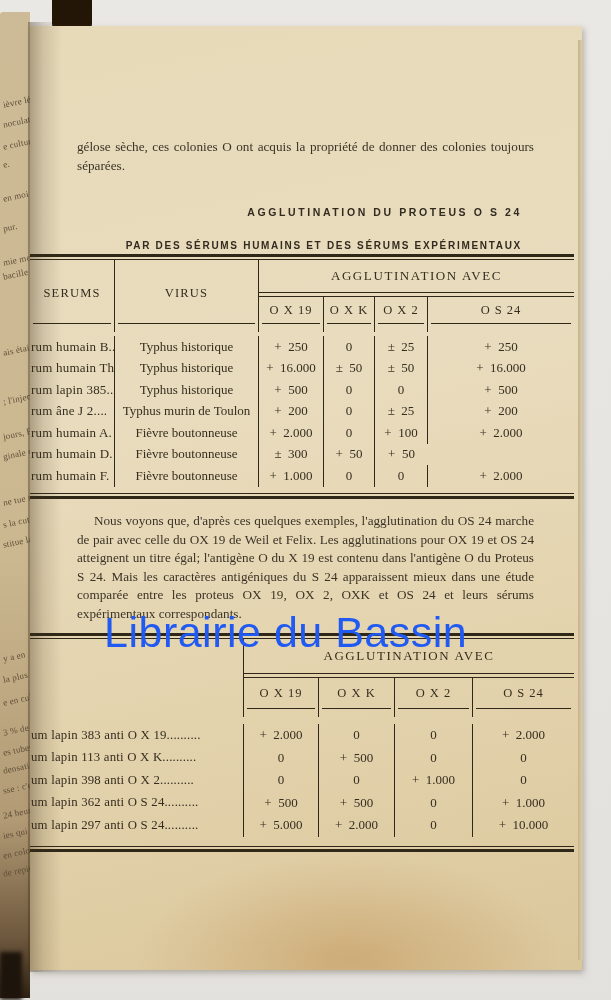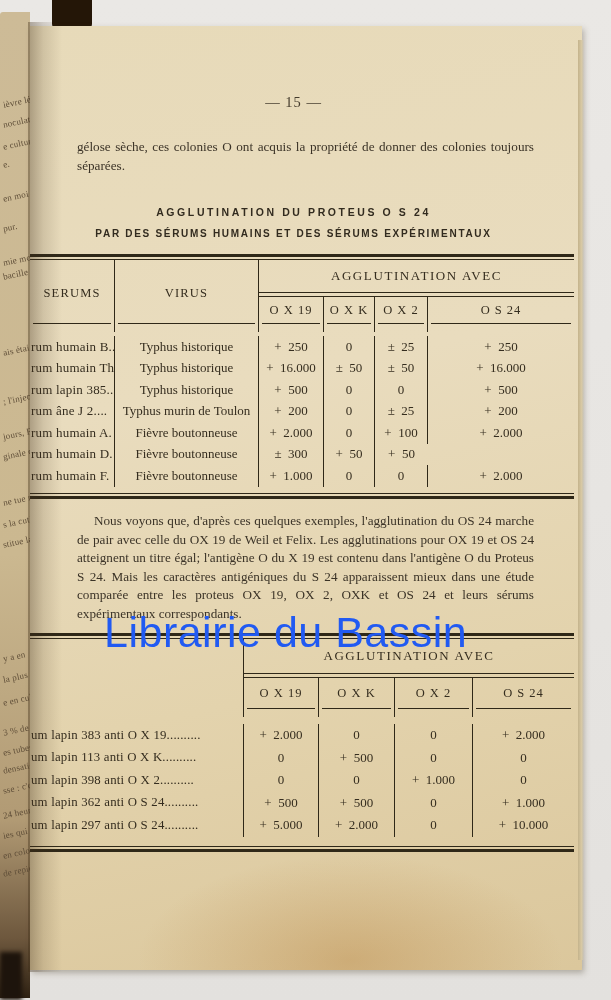--- a/index.html
+++ b/index.html
@@ -27,24 +27,24 @@
     background:linear-gradient(90deg,rgba(62,44,22,.38) 0%,rgba(62,44,22,.14) 45%,rgba(62,44,22,0) 100%);}
   
   .page-number{position:absolute;left:35px;top:68px;width:457px;text-align:center;
     font-size:14.5px;color:#433a2c;letter-spacing:1px;}
   .para{position:absolute;left:35px;width:457px;font-size:13.2px;line-height:18.6px;
     color:#3b3327;text-align:justify;margin:12px;}
   .para p{margin:0;}
   .para .indent{text-indent:17px;}
   .block-p1{top:100px;}
   .block-p2{top:474px;}
-  .heading{position:absolute;left:35px;top:180px;width:457px;text-align:center;
+  .heading{position:absolute;left:35px;top:180px;width:457px;text-align:right;
     font-family:"Liberation Sans",sans-serif;font-weight:bold;color:#322b1f;}
   .heading .h1{font-size:10.5px;letter-spacing:2.6px;}
-  .heading .h2{font-size:10px;letter-spacing:1.7px;margin-top:10px;}
+  .heading .h2{font-size:10px;letter-spacing:1.7px;margin-top:22px;}
   
   :root{--ink:#2f2818;--t1c:85px 144px 65px 51px 53px 1fr;--t1sub:65px 51px 53px 1fr;
         --t2c:214px 75px 76px 78px 1fr;--t2sub:75px 76px 78px 1fr;}
   .tbl{position:absolute;left:0;width:544px;color:#352d1f;}
   .t1{top:228px;} .t2{top:607px;}
   .rule-top .thick{height:3px;background:var(--ink);}
   .rule-top .thin{height:1px;background:var(--ink);margin-top:2px;}
   .rule-bot .thin{height:1px;background:var(--ink);}
   .rule-bot .thick{height:3px;background:var(--ink);margin-top:2px;}
   .thead{display:grid;}
@@ -110,21 +110,20 @@
       <span class="frag" style="top: 754px;">densation</span>
       <span class="frag" style="top: 774px;">sse : c'est</span>
       <span class="frag" style="top: 799px;">24 heure</span>
       <span class="frag" style="top: 819px;">ies qui o</span>
       <span class="frag" style="top: 839px;">en coloni</span>
       <span class="frag" style="top: 857px;">de repiq</span>
     </div>
   <div class="left-dark-corner"></div>
 
   <div class="page">
-    <div class="page-number">— 15 —</div>
 
     <div class="para block-p1">
       <p>gélose sèche, ces colonies O ont acquis la propriété de donner des colonies toujours séparées.</p>
     </div>
 
     <div class="heading">
       <div class="h1">AGGLUTINATION DU PROTEUS O S 24</div>
       <div class="h2">PAR DES SÉRUMS HUMAINS ET DES SÉRUMS EXPÉRIMENTAUX</div>
     </div>
 

